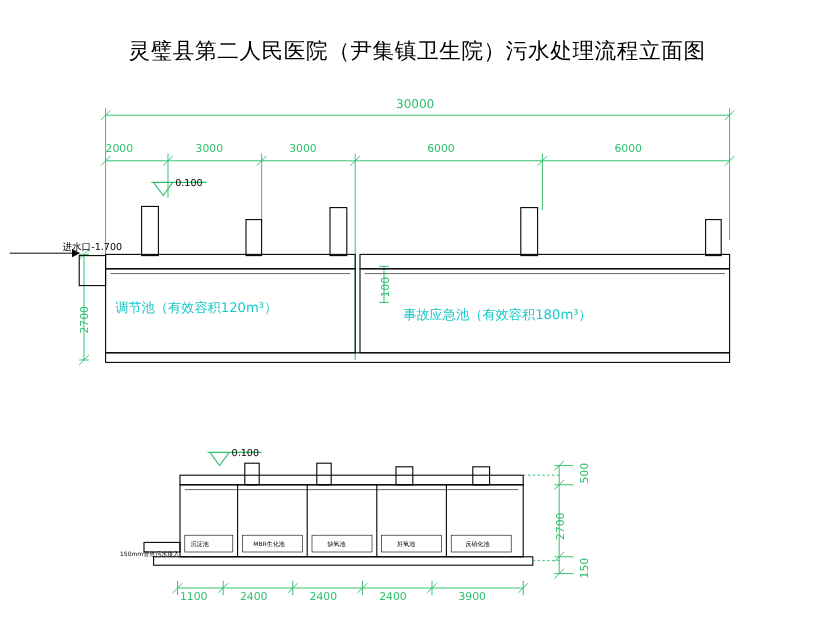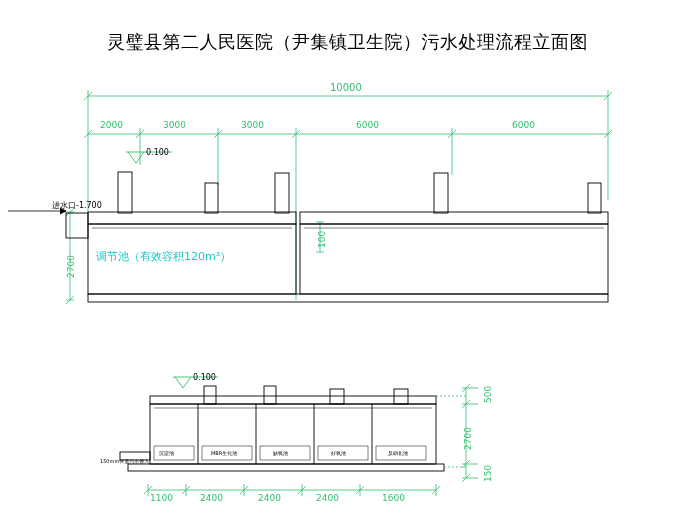--- a/index.html
+++ b/index.html
@@ -146,34 +146,35 @@
       <rect x="434" y="173" width="14" height="40"></rect>
       <rect x="588" y="183" width="13" height="30"></rect>
     </g>
 
     <g stroke="#000000" stroke-width="0.5" fill="none">
       <line x1="92" y1="228" x2="292" y2="228"></line>
       <line x1="304" y1="228" x2="604" y2="228"></line>
     </g>
   </svg>
 
-  <div class="lbl dim-txt-lg" style="left:330px; top:82px;">10000</div>
-  <div class="lbl dim-txt" style="left:100px; top:120px;">2000</div>
+  <div class="lbl dim-txt-lg" style="left:330px; top:82px;">30000</div>
+  <div class="lbl dim-txt" style="left:88px; top:120px;">2000</div>
   <div class="lbl dim-txt" style="left:163px; top:120px;">3000</div>
   <div class="lbl dim-txt" style="left:241px; top:120px;">3000</div>
   <div class="lbl dim-txt" style="left:356px; top:120px;">6000</div>
   <div class="lbl dim-txt" style="left:512px; top:120px;">6000</div>
 
   <div class="lbl blk-txt" style="left:146px; top:148px;">0.100</div>
   <div class="lbl blk-txt" style="left:6px; top:200px;margin-left:46px;">进水口-1.700</div>
 
   <div class="lbl dim-txt vert" style="left:66px; top:278px;">2700</div>
   <div class="lbl dim-txt vert" style="left:317px; top:248px;">100</div>
 
   <div class="lbl cyan-txt" style="left:96px; top:249px;text-align:center;">调节池（有效容积120m³）</div>
+  <div class="lbl cyan-txt" style="left:336px; top:255px;">事故应急池（有效容积180m³）</div>
 
   <svg width="695" height="519">
 
     <g stroke="#2fbf6e" stroke-width="0.9" fill="none">
       <polyline points="175,377 183,388 191,377"></polyline>
       <line x1="173" y1="377" x2="218" y2="377"></line>
     </g>
 
     <g stroke="#000000" stroke-width="0.9" fill="none">
 
@@ -243,19 +244,19 @@
   <div class="lbl tiny-txt" style="left:159px; top:450px;">沉淀池</div>
   <div class="lbl tiny-txt" style="left:211px; top:450px;">MBR生化池</div>
   <div class="lbl tiny-txt" style="left:273px; top:450px;">缺氧池</div>
   <div class="lbl tiny-txt" style="left:331px; top:450px;">好氧池</div>
   <div class="lbl tiny-txt" style="left:388px; top:450px;">反硝化池</div>
 
   <div class="lbl dim-txt" style="left:150px; top:493px;text-align:center;">1100</div>
   <div class="lbl dim-txt" style="left:200px; top:493px;">2400</div>
   <div class="lbl dim-txt" style="left:258px; top:493px;">2400</div>
   <div class="lbl dim-txt" style="left:316px; top:493px;">2400</div>
-  <div class="lbl dim-txt" style="left:382px; top:493px;">1600</div>
+  <div class="lbl dim-txt" style="left:382px; top:493px;">3900</div>
 
   <div class="lbl dim-txt vert" style="left:483px; top:403px;">500</div>
   <div class="lbl dim-txt vert" style="left:463px; top:450px;">2700</div>
   <div class="lbl dim-txt vert" style="left:483px; top:482px;">150</div>
 
 </div>
 
 </body></html>

